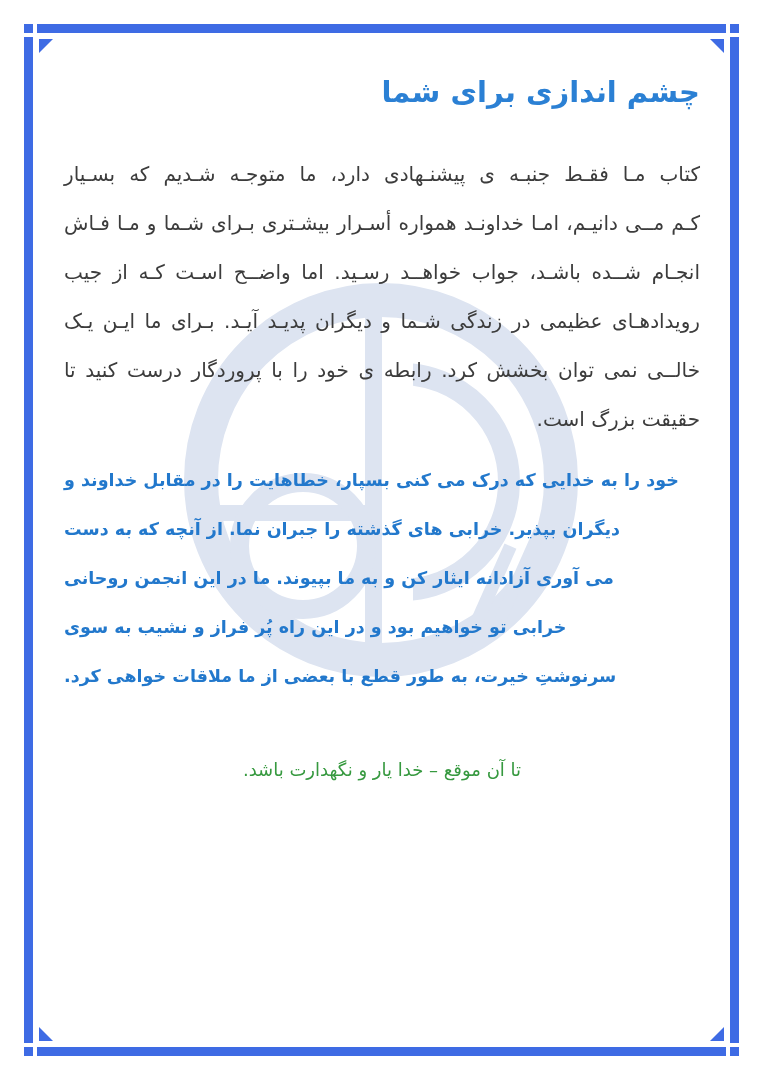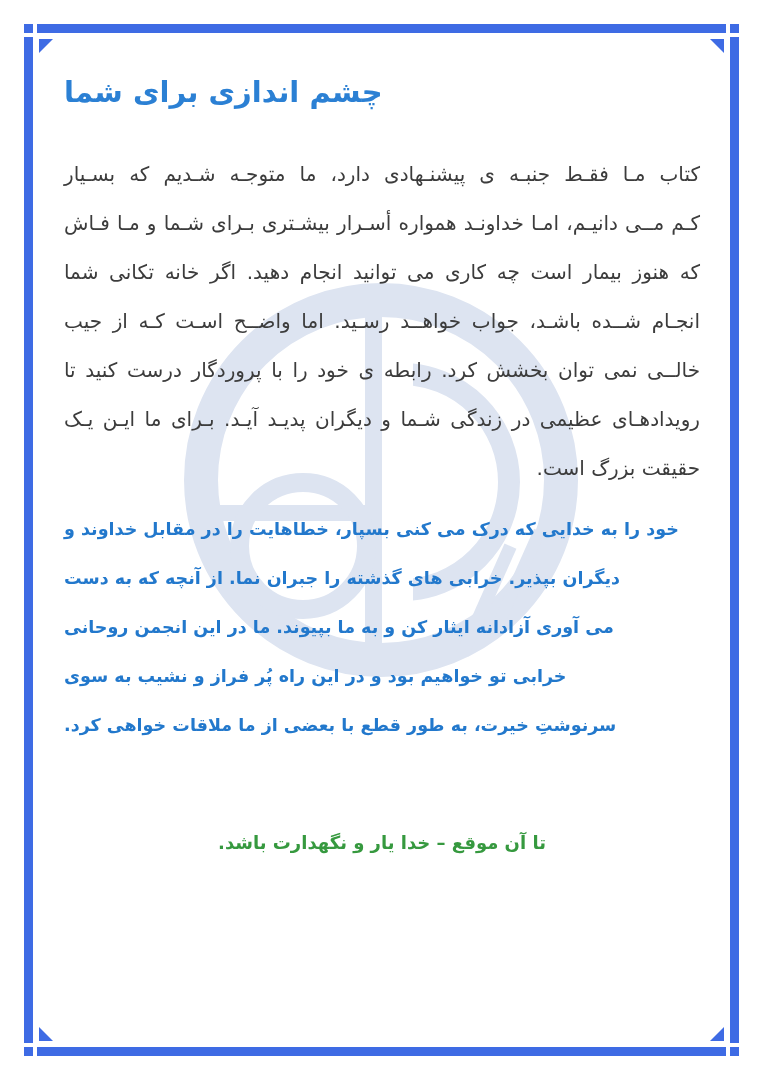--- a/index.html
+++ b/index.html
@@ -43,35 +43,35 @@
   .wm-hbar{position:absolute;left:32px;top:222px;width:150px;height:16px;background:var(--wm);}
   .wm-circle{position:absolute;left:46px;top:190px;width:146px;height:146px;border:19px solid var(--wm);border-radius:50%;box-sizing:border-box;}
   .wm-bowl{position:absolute;left:98px;top:80px;width:238px;height:238px;border:22px solid var(--wm);border-radius:50%;box-sizing:border-box;clip-path:inset(0 0 0 55%);}
   .wm-diag1{position:absolute;left:296px;top:258px;width:13px;height:118px;background:var(--wm);transform:rotate(24deg);}
   .wm-diag2{position:absolute;left:330px;top:244px;width:12px;height:96px;background:var(--wm);transform:rotate(24deg);}
   
   .content{position:absolute;left:64px;top:70px;width:636px;z-index:2;direction:rtl;}
   .doc-title{
     margin:0 0 36px 0;
     font-size:29px;font-weight:bold;line-height:44px;
-    color:var(--title-blue);text-align:left;
+    color:var(--title-blue);text-align:right;
   }
   .body-line{
     font-size:20px;line-height:49px;color:var(--body-text);
     text-align:justify;text-align-last:justify;
   }
   .body-line.last{text-align:right;text-align-last:right;}
   .quote{margin-top:12px;}
   .quote-line{
     font-size:17.5px;line-height:49px;font-weight:bold;
     color:var(--quote-blue);text-align:left;
   }
   .closing-line{
-    margin-top:80px;
-    font-size:18px;line-height:26px;font-weight:bold;
+    margin-top:56px;
+    font-size:18px;line-height:26px;font-weight:normal;
     color:var(--closing-green);text-align:center;
   }
 </style>
 </head>
 <body>
 
 <div class="page">
 
   <div class="sq tl"></div>
   <div class="sq tr"></div>
@@ -96,24 +96,23 @@
     <div class="wm-diag2"></div>
   </div>
 
   <div class="content">
 
     <h1 class="doc-title">چشم اندازی برای شما</h1>
 
     <div>
       <div class="body-line">کتاب مـا فقـط جنبـه ی پیشنـهادی دارد، ما متوجـه شـدیم که بسـیار</div>
       <div class="body-line">کـم مــی دانیـم، امـا خداونـد همواره أسـرار بیشـتری بـرای شـما و مـا فـاش</div>
-      <div class="body-line">که هنوز بیمار است چه کاری می توانید انجام دهید. اگر خانه تکانی شما</div>
       <div class="body-line">انجـام شــده باشـد، جواب خواهــد رسـید. اما واضــح اسـت کـه از جیب</div>
+      <div class="body-line">رویدادهـای عظیمی در زندگی شـما و دیگران پدیـد آیـد. بـرای ما ایـن یـک</div>
       <div class="body-line">خالــی نمی توان بخشش کرد. رابطه ی خود را با پروردگار درست کنید تا</div>
-      <div class="body-line">رویدادهـای عظیمی در زندگی شـما و دیگران پدیـد آیـد. بـرای ما ایـن یـک</div>
       <div class="body-line last">حقیقت بزرگ است.</div>
     </div>
 
     <div class="quote">
       <div class="quote-line">خود را به خدایی که درک می کنی بسپار، خطاهایت را در مقابل خداوند و</div>
       <div class="quote-line">دیگران بپذیر. خرابی های گذشته را جبران نما. از آنچه که به دست</div>
       <div class="quote-line">می آوری آزادانه ایثار کن و به ما بپیوند. ما در این انجمن روحانی</div>
       <div class="quote-line">خرابی تو خواهیم بود و در این راه پُر فراز و نشیب به سوی</div>
       <div class="quote-line">سرنوشتِ خیرت، به طور قطع با بعضی از ما ملاقات خواهی کرد.</div>
     </div>

